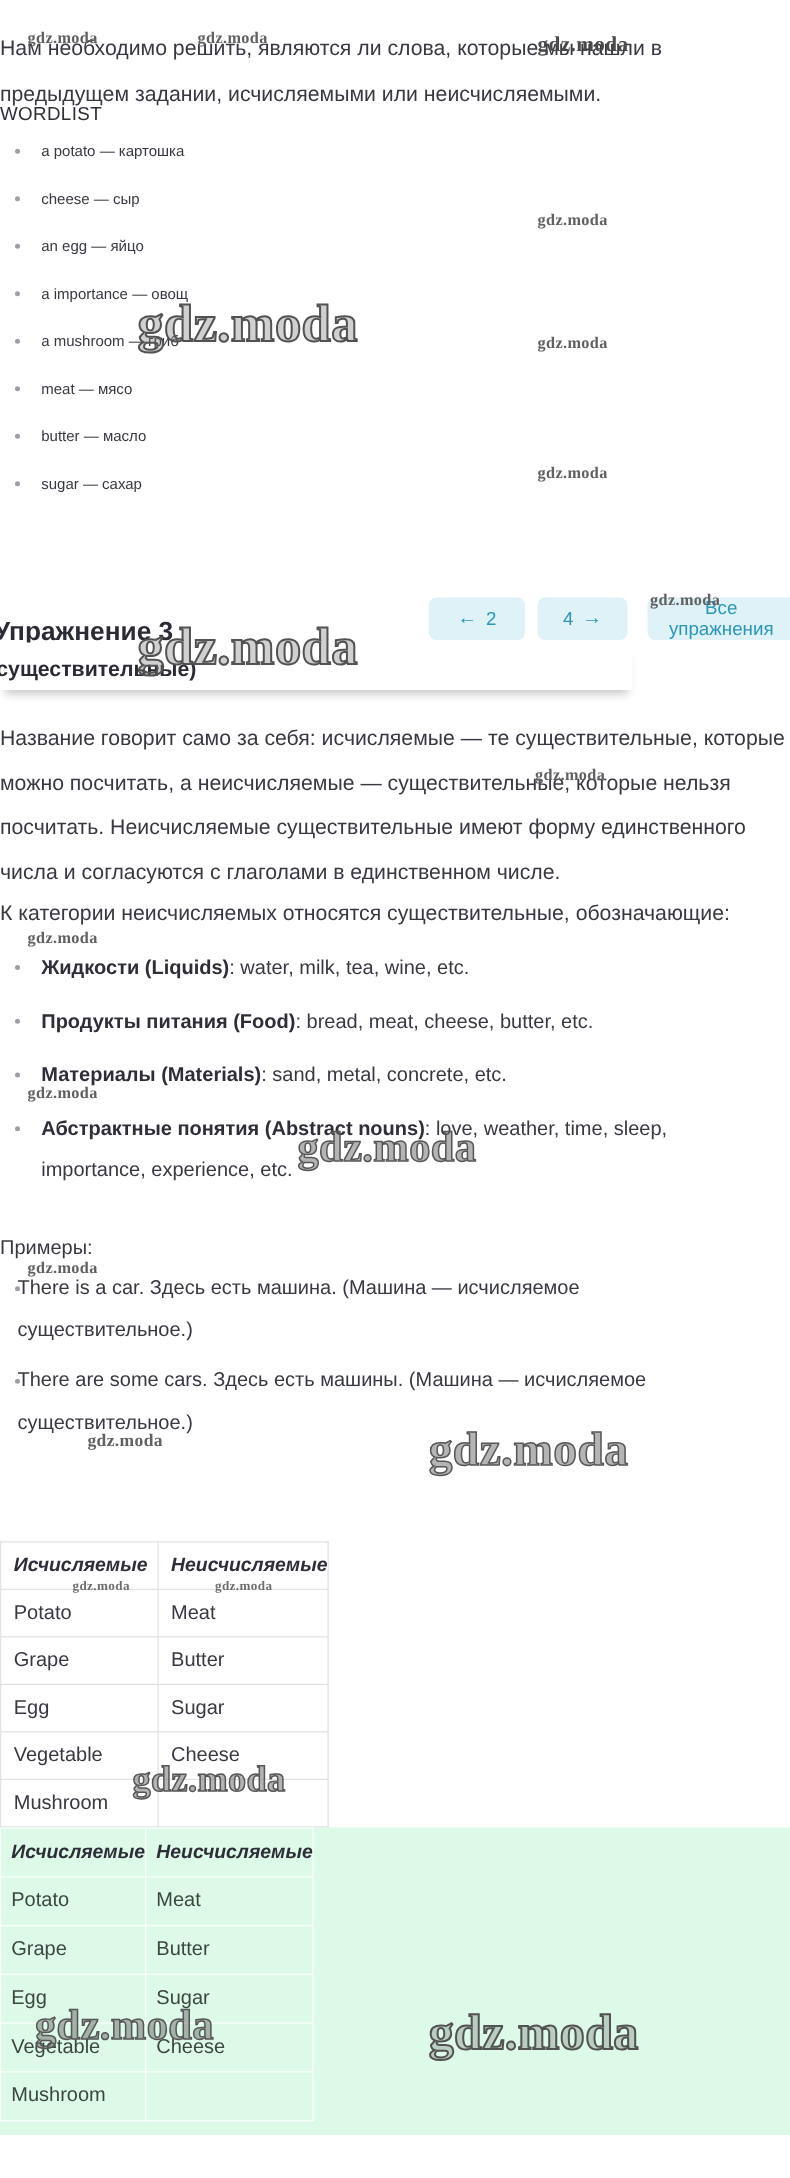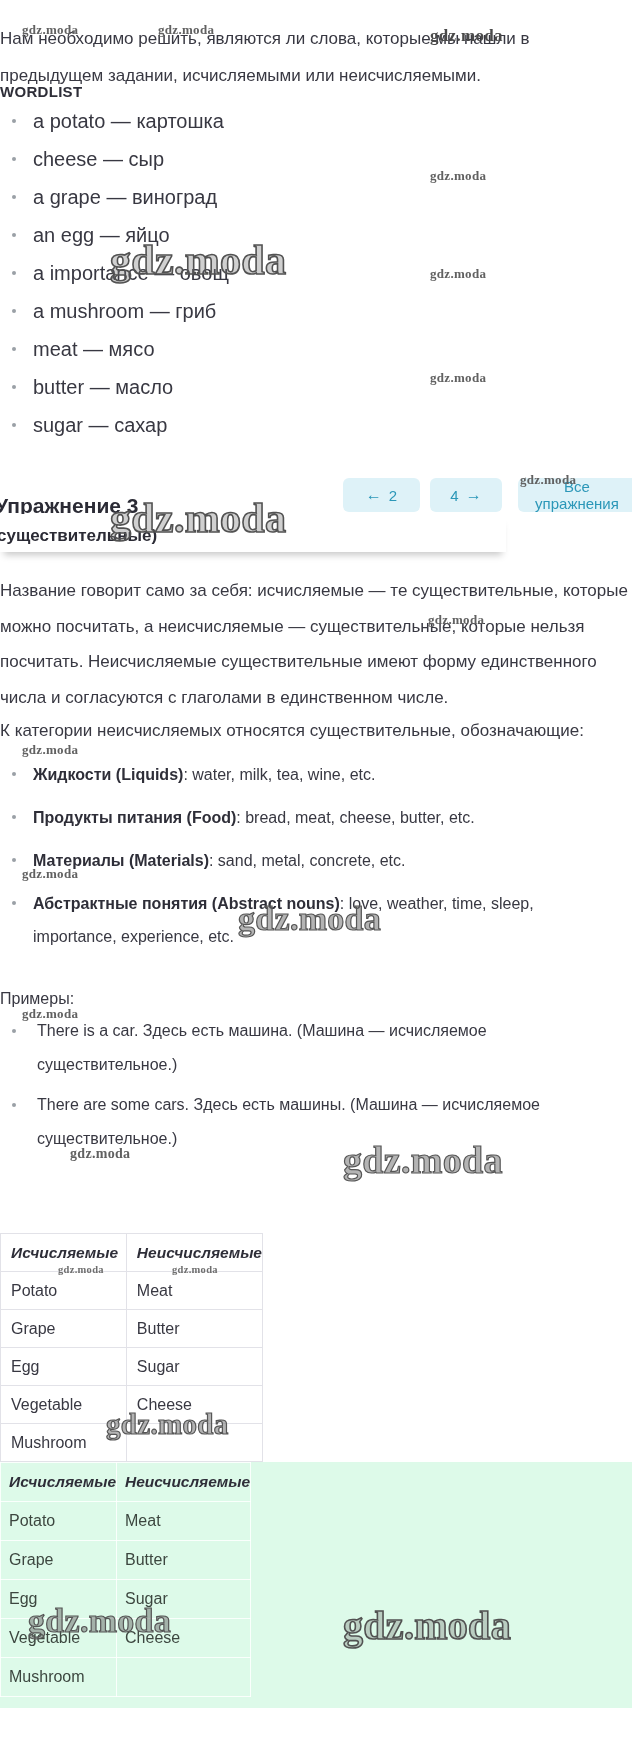--- a/index.html
+++ b/index.html
@@ -4,24 +4,24 @@
 <style>
   html,body{margin:0;padding:0;background:#ffffff;}
   #page{
     position:relative; width:632px; height:1742px; overflow:hidden;
     background:#ffffff; font-family:"Liberation Sans",sans-serif; color:#383842;
   }
   .abs{position:absolute;}
   
   #intro{top:3px; left:0; width:560px; font-size:17px; line-height:37px;}
   
-  #wordlist-heading{top:83px; left:0; font-size:15px; font-weight:700; color:#2e2e38; letter-spacing:.3px;}
+  #wordlist-heading{top:83px; left:0; font-size:15px; font-weight:400; color:#2e2e38; letter-spacing:.3px;}
   ul{list-style:none; margin:0; padding:0;}
   #wordlist{top:102px; left:0; width:632px;}
-  #wordlist li{height:38px; display:flex; align-items:center; font-size:20px;}
+  #wordlist li{height:38px; display:flex; align-items:center; font-size:12px;}
   .dot{width:4px; height:4px; border-radius:50%; background:#9aa0a6; margin:0 17px 0 12px; flex:0 0 auto;}
   
   #exercise-row{top:477px; left:0; width:632px; height:35px;}
   #exercise-title{position:absolute; left:-5px; top:0; font-size:21px; font-weight:700; color:#2b2b35; white-space:nowrap;}
   .nav-btn{
     position:absolute; top:1px; height:34px; border:none; border-radius:6px;
     background:#def2f8; color:#2b97b8; font-family:"Liberation Sans",sans-serif;
     font-size:15px; display:flex; align-items:center; justify-content:center; gap:7px; cursor:pointer;
   }
   #prev-btn{left:343px; width:77px;}
@@ -34,21 +34,21 @@
   #section-bar .t{margin:12px 0 0 -3px; font-size:17px; font-weight:700; color:#2b2b35;}
   
   #theory-par{top:556px; left:0; width:632px; font-size:17px; line-height:35.5px;}
   #cats-intro{top:704px; left:0; width:632px; font-size:17px;}
   #cats{top:758px; left:0; width:600px;}
   #cats li{position:relative; padding-left:33px; margin-bottom:10px; font-size:16px; line-height:33px; max-width:560px;}
   #cats .dot{position:absolute; left:12px; top:14px; margin:0;}
   #cats b{color:#2e2e38;}
   #examples-heading{top:974px; left:0; font-size:16px;}
   #examples{top:1014px; left:0;}
-  #examples li{position:relative; padding-left:37px; margin-bottom:6px; font-size:16px; line-height:34px; max-width:565px;}
+  #examples li{position:relative; padding-left:14px; margin-bottom:6px; font-size:16px; line-height:34px; max-width:565px;}
   #examples .dot{position:absolute; left:12px; top:15px; margin:0;}
   
   table{border-collapse:collapse;}
   #table1{top:1233px; left:0; width:263px;}
   #table1 th,#table1 td{border:1px solid #e2e2e8; height:37px; padding:0 0 0 10px; text-align:left; vertical-align:middle;}
   #table1 th{font-size:15.5px; font-style:italic; font-weight:700; color:#2e2e38;}
   #table1 td{font-size:16px;}
   #table1 col.c1{width:130px;} #table1 col.c2{width:133px;}
   #green-panel{top:1462px; left:0; width:632px; height:246px; background:#ddfae9;}
   #table2{width:233px;}
@@ -75,24 +75,20 @@
   <div id="wordlist-heading" class="abs">WORDLIST</div>
 
   <ul id="wordlist" class="abs">
     <li>
         <span class="dot"></span>
         <span>a potato — картошка</span>
       </li>
     <li>
         <span class="dot"></span>
         <span>cheese — сыр</span>
-      </li>
-    <li>
-        <span class="dot"></span>
-        <span>a grape — виноград</span>
       </li>
     <li>
         <span class="dot"></span>
         <span>an egg — яйцо</span>
       </li>
     <li>
         <span class="dot"></span>
         <span>a importance — овощ</span>
       </li>
     <li>

